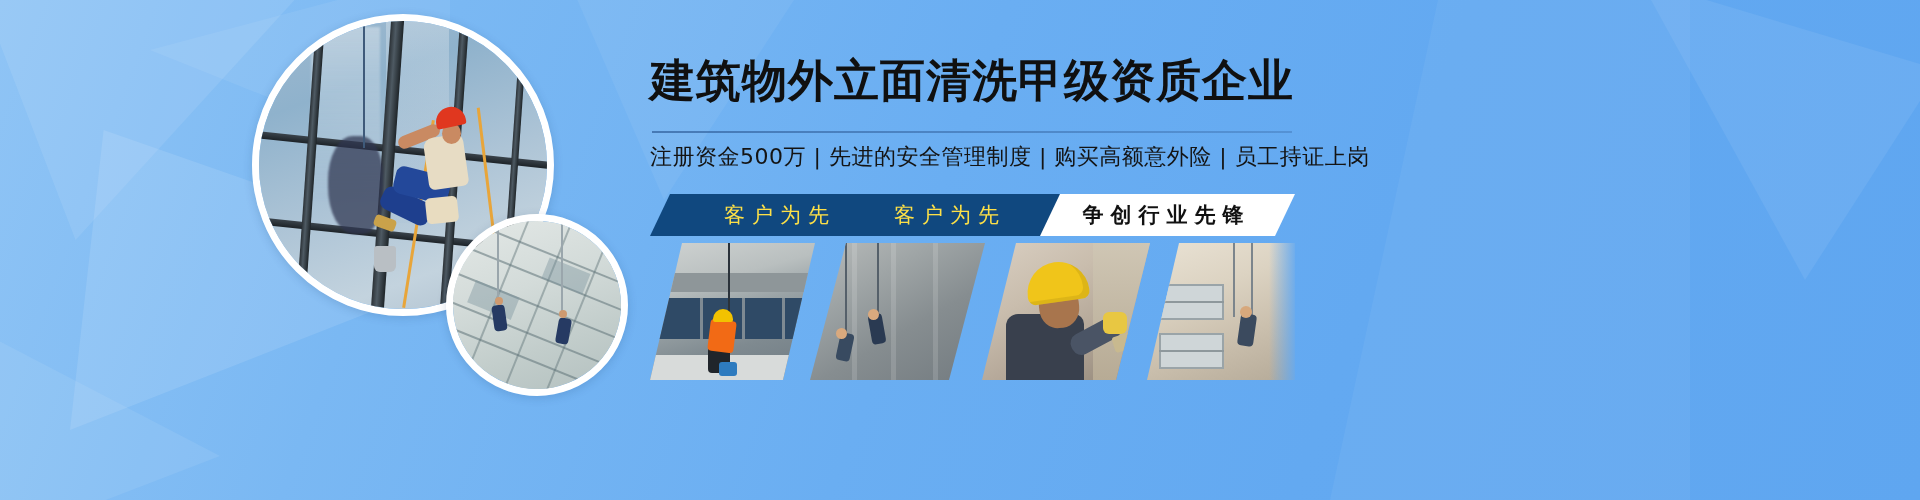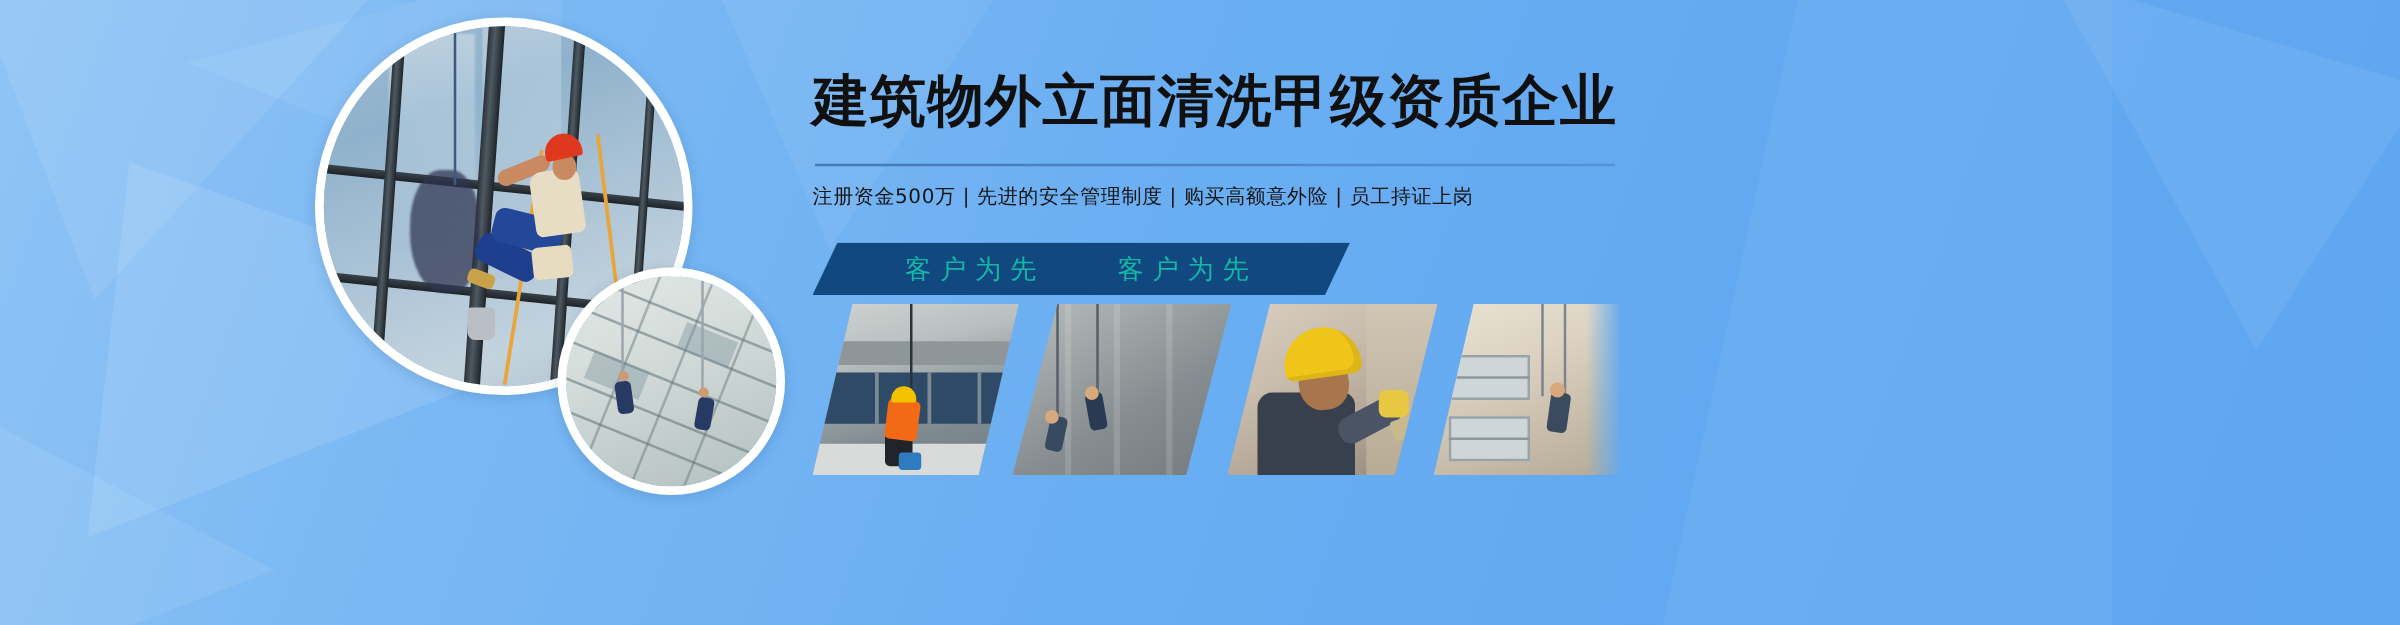--- a/index.html
+++ b/index.html
@@ -113,36 +113,36 @@
     position:absolute; left:0; top:52px; width:645px;
     font-size:45px; line-height:58px; font-weight:bold;
     color:#101010; letter-spacing:1px; white-space:nowrap;
   }
   .divider {
     position:absolute; left:2px; top:131px; width:640px; height:2px;
     background:linear-gradient(90deg,rgba(52,100,160,.75),rgba(52,100,160,.35));
   }
   .subtitle {
     position:absolute; left:0; top:141px; width:645px;
-    font-size:16px; line-height:32px; color:#141414; font-weight:normal;
+    font-size:22px; line-height:32px; color:#141414; font-weight:normal;
     letter-spacing:.5px; white-space:nowrap;
   }
 
   
   .slogan-bar {
     position:absolute; left:0px; top:194px; width:645px; height:42px;
   }
   .slogan-dark {
     position:absolute; left:0; top:0; width:430px; height:42px;
     background:#10487f;
     clip-path:polygon(20px 0, 430px 0, 410px 42px, 0 42px);
     display:flex; align-items:center; justify-content:center; gap:58px;
   }
   .slogan-dark span {
-    color:#14b8a6; font-size:21px; letter-spacing:7px; font-weight:500;
+    color:#fde047; font-size:21px; letter-spacing:7px; font-weight:500;
   }
   .slogan-light {
     position:absolute; left:382px; top:0; width:263px; height:42px;
     background:#ffffff;
     clip-path:polygon(28px 0, 263px 0, 243px 42px, 8px 42px);
     display:flex; align-items:center; justify-content:center;
   }
   .slogan-light span {
     color:#111111; font-size:21px; letter-spacing:7px; font-weight:bold;
     padding-left:6px;
@@ -294,20 +294,23 @@
 
     <div class="divider"></div>
 
     <div class="subtitle">注册资金500万 | 先进的安全管理制度 | 购买高额意外险 | 员工持证上岗</div>
 
     <div class="slogan-bar">
       <div class="slogan-dark">
         <span>客户为先</span>
         <span>客户为先</span>
       </div>
+      <div class="slogan-light">
+        <span>争创行业先锋</span>
+      </div>
     </div>
 
     <div class="strip" style="left:0;top:243px;">
 
       <div class="panel p1">
         <div class="s1">
           <div class="band roofline" style="position:absolute"></div>
           <div class="band window" style="position:absolute"></div>
           <div class="wdiv" style="left:30%"></div>
           <div class="wdiv" style="left:56%"></div>

